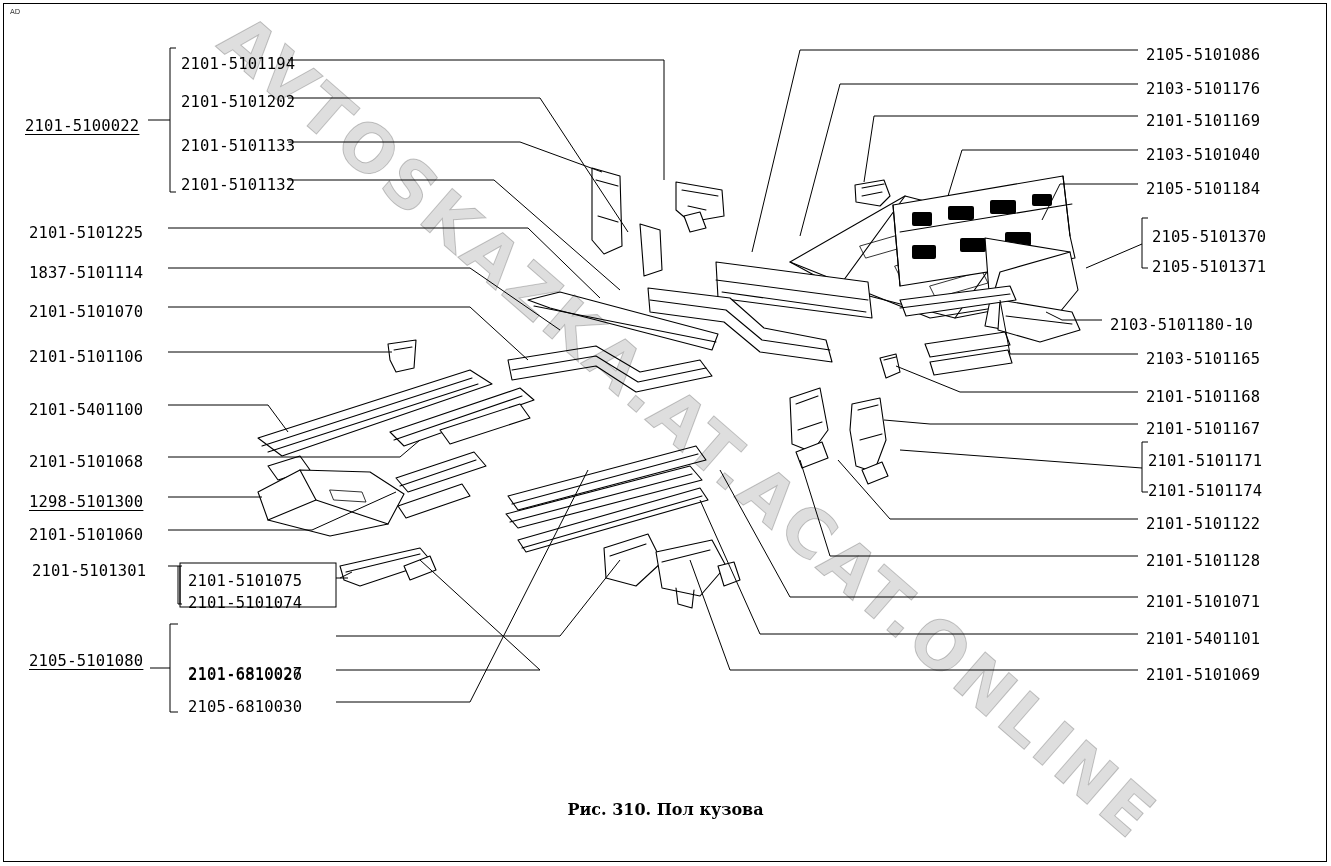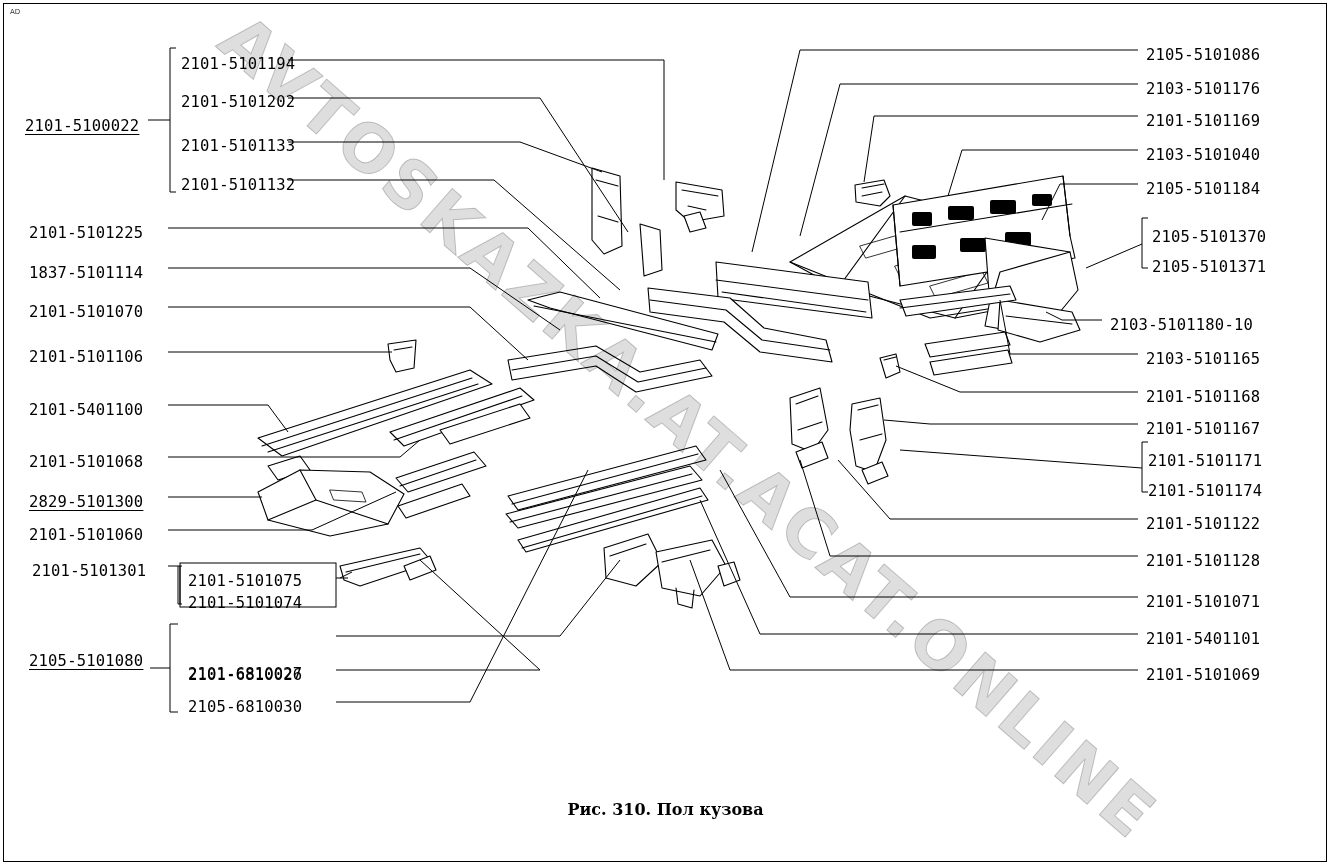--- a/index.html
+++ b/index.html
@@ -372,21 +372,21 @@
       <div class="label" style="left: 181px; top: 93px;">2101-5101202</div>
       <div class="label" style="left: 181px; top: 137px;">2101-5101133</div>
       <div class="label" style="left: 181px; top: 176px;">2101-5101132</div>
       <div class="label underline" style="left: 25px; top: 117px;">2101-5100022</div>
       <div class="label" style="left: 29px; top: 224px;">2101-5101225</div>
       <div class="label" style="left: 29px; top: 264px;">1837-5101114</div>
       <div class="label" style="left: 29px; top: 303px;">2101-5101070</div>
       <div class="label" style="left: 29px; top: 348px;">2101-5101106</div>
       <div class="label" style="left: 29px; top: 401px;">2101-5401100</div>
       <div class="label" style="left: 29px; top: 453px;">2101-5101068</div>
-      <div class="label underline" style="left: 29px; top: 493px;">2829-5101300</div>
+      <div class="label underline" style="left: 29px; top: 493px;">1298-5101300</div>
       <div class="label" style="left: 29px; top: 526px;">2101-5101060</div>
       <div class="label" style="left: 32px; top: 562px;">2101-5101301</div>
       <div class="label" style="left: 188px; top: 572px;">2101-5101075</div>
       <div class="label" style="left: 188px; top: 594px;">2101-5101074</div>
       <div class="label" style="left: 188px; top: 632px; margin-top: 34px;">2101-6810026</div>
       <div class="label" style="left: 188px; top: 665px;">2101-6810027</div>
       <div class="label" style="left: 188px; top: 698px;">2105-6810030</div>
       <div class="label underline" style="left: 29px; top: 652px;">2105-5101080</div>
       <div class="label" style="left: 1146px; top: 46px;">2105-5101086</div>
       <div class="label" style="left: 1146px; top: 80px;">2103-5101176</div>

